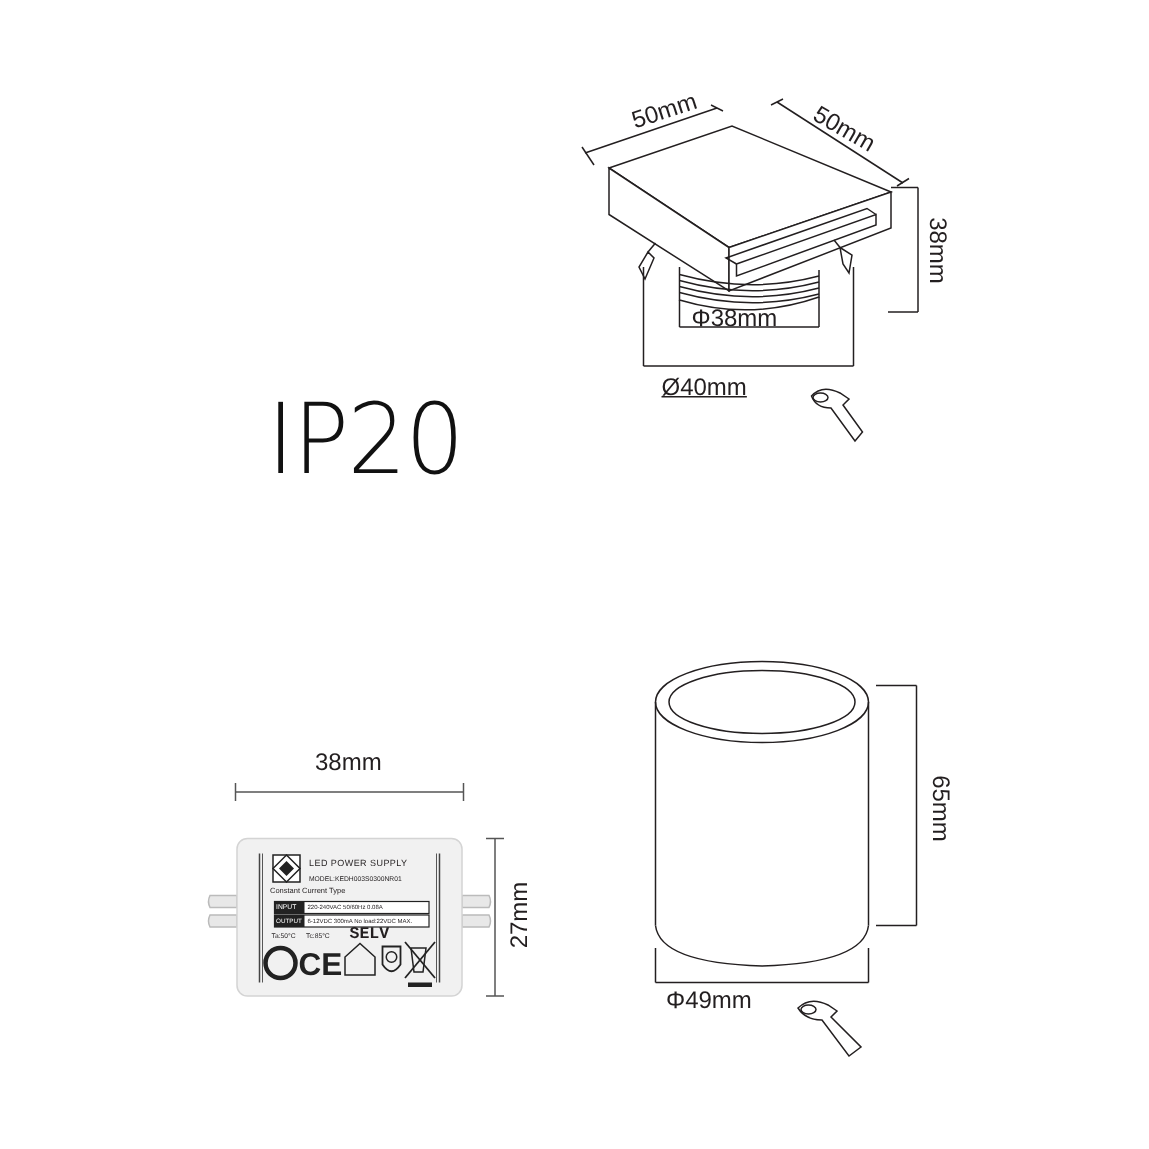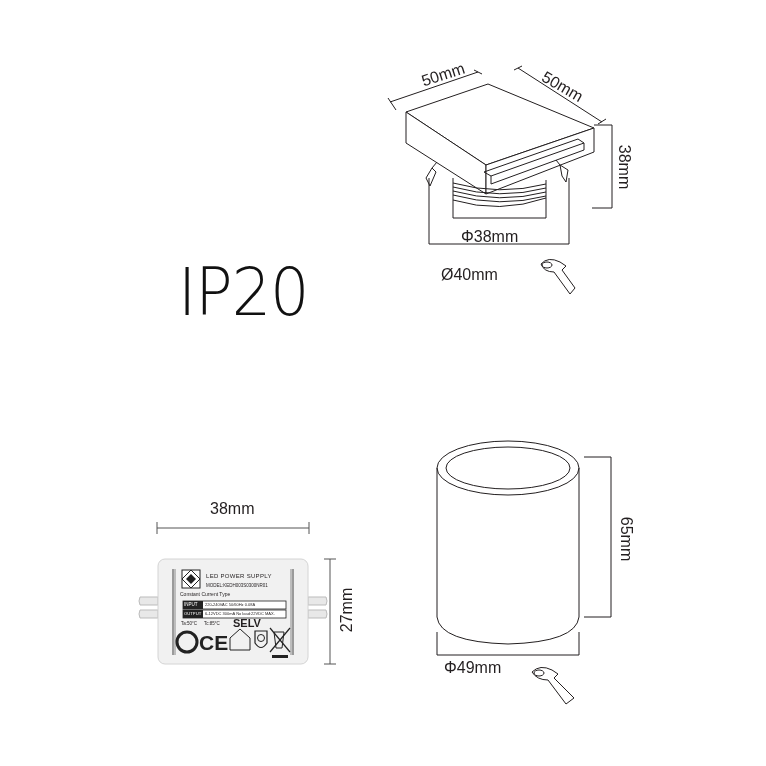--- a/index.html
+++ b/index.html
@@ -124,31 +124,31 @@
     <line x1="290" y1="628" x2="270" y2="652" stroke="#222" stroke-width="1.2"></line>
     <rect x="272" y="655" width="16" height="3" fill="#222"></rect>
   </g>
 </svg>
 
 <div class="abs ip" style="left:178px;top:256px;">IP20</div>
 
 <div class="abs lbl" style="left:421px;top:66px;transform:rotate(-18deg);">50mm</div>
 <div class="abs lbl" style="left:540px;top:78px;transform:rotate(30deg);">50mm</div>
 <div class="abs lbl" style="left:602px;top:158px;transform:rotate(90deg);">38mm</div>
-<div class="abs lbl" style="left:461px;top:228px;">Φ38mm</div>
-<div class="abs lbl" style="left:441px;top:266px;">Ø40mm</div>
+<div class="abs lbl" style="left:461px;top:204px;">Φ38mm</div>
+<div class="abs lbl" style="left:441px;top:250px;text-decoration:underline;">Ø40mm</div>
 
 <div class="abs lbl" style="left:604px;top:530px;transform:rotate(90deg);">65mm</div>
 <div class="abs lbl" style="left:444px;top:659px;">Φ49mm</div>
 
 <div class="abs lbl" style="left:210px;top:500px;">38mm</div>
 <div class="abs lbl" style="left:325px;top:601px;transform:rotate(-90deg);">27mm</div>
 
 <div class="abs" style="left:206px;top:573px;font-size:6px;letter-spacing:0.3px;">LED POWER SUPPLY</div>
 <div class="abs" style="left:206px;top:583px;font-size:4.5px;">MODEL:KEDH003S0300NR01</div>
 <div class="abs" style="left:180px;top:591px;font-size:5px;">Constant Current Type</div>
 <div class="abs" style="left:184px;top:602px;font-size:4.5px;color:#fff;">INPUT</div>
 <div class="abs" style="left:205px;top:602px;font-size:4px;">220-240VAC 50/60Hz 0.08A</div>
 <div class="abs" style="left:184px;top:611px;font-size:4.2px;color:#fff;">OUTPUT</div>
 <div class="abs" style="left:205px;top:611px;font-size:4px;">6-12VDC 300mA No load:22VDC MAX.</div>
 <div class="abs" style="left:181px;top:621px;font-size:4.5px;">Ta:50°C</div>
 <div class="abs" style="left:204px;top:621px;font-size:4.5px;">Tc:85°C</div>
-<div class="abs" style="left:233px;top:617px;font-size:11px;font-weight:bold;">SELV</div>
+<div class="abs" style="left:233px;top:617px;font-size:11px;font-weight:bold;font-family:Liberation Mono, monospace;">SELV</div>
 
 </body></html>

